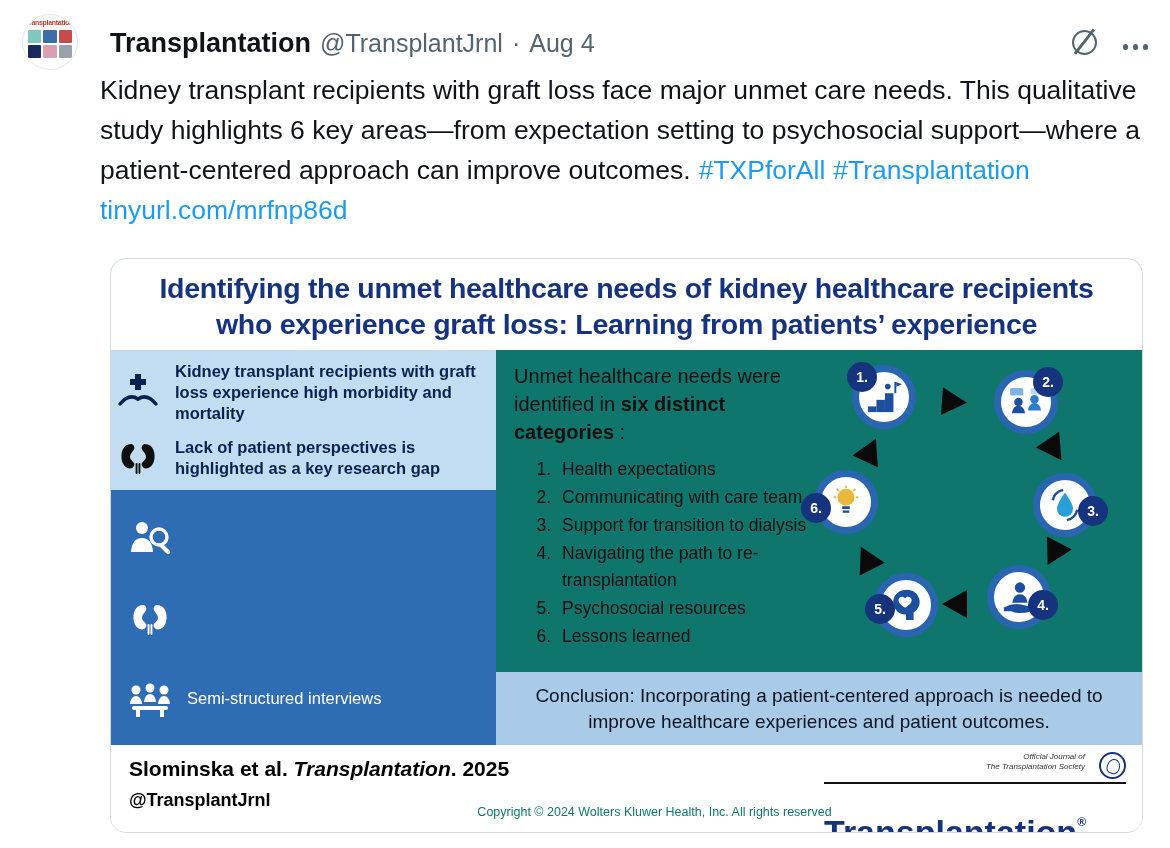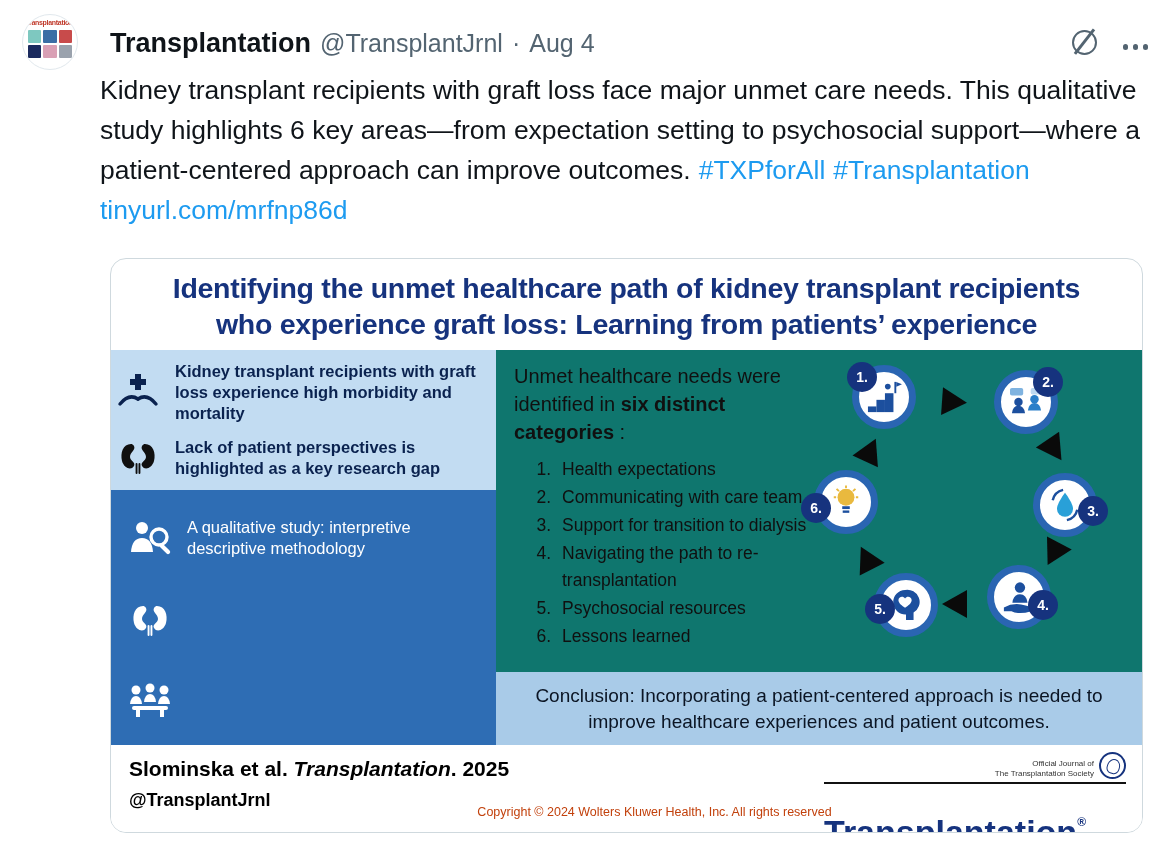--- a/index.html
+++ b/index.html
@@ -78,23 +78,23 @@
   .a56{left:58px;top:190px;transform:rotate(243deg)}
   .a61{left:62px;top:82px;transform:rotate(295deg)}
 
   
   .card-footer { height:88px; position:relative; background:#fff; border-top:0; }
   .citation { position:absolute; left:18px; top:12px; color:#000; }
   .cit1 { font-size:21px; font-weight:700; }
   .cit1 i { font-style:italic; }
   .cit2 { font-size:18px; font-weight:600; margin-top:9px; }
   .copyright { position:absolute; left:calc(50% + 28px); transform:translateX(-50%); bottom:13px;
-               font-size:12.5px; color:#c2410c; white-space:nowrap; }
+               font-size:12.5px; color:#0f766e; white-space:nowrap; }
   .journal-block { position:absolute; right:16px; top:7px; width:302px; }
-  .official-row { display:flex; justify-content:flex-end; align-items:flex-end; gap:5px; }
+  .official-row { display:flex; justify-content:flex-end; align-items:flex-start; gap:14px;font-style:italic; }
   .official-text { font-size:8px; line-height:10px; color:#333; text-align:right; }
   .ts-logo { width:27px; height:27px; border:2px solid #16337e; border-radius:50%; position:relative; flex:0 0 27px; }
   .ts-logo::after { content:""; position:absolute; left:6px; top:5px; width:11px; height:13px;
                     border:1.6px solid #16337e; border-radius:50% 50% 40% 40%; transform:rotate(18deg); }
   .wordmark { margin-top:3px; border-top:2.4px solid #111; padding-top:18px; font-size:34px; font-weight:800;
               color:#16337e; letter-spacing:0; line-height:40px; white-space:nowrap; }
   .wordmark sup { font-size:12px; font-weight:700; vertical-align:18px; }
 </style>
 </head>
 <body>
@@ -127,21 +127,21 @@
         <i></i>
         <i></i>
       </span>
   </div>
 
   <div class="tweet-text"><span>Kidney transplant recipients with graft loss face major unmet care needs. This qualitative study highlights 6 key areas—from expectation setting to psychosocial support—where a patient-centered approach can improve outcomes.</span><span class="sp"></span><a>#TXPforAll</a><span class="sp"></span><a>#Transplantation</a><span class="sp"></span><a>tinyurl.com/mrfnp86d</a></div>
 
   <div class="card">
 
     <div class="card-title">
-      <div>Identifying the unmet healthcare path of kidney transplant recipients</div>
+      <div>Identifying the unmet healthcare needs of kidney healthcare recipients</div>
       <div>who experience graft loss: Learning from patients’ experience</div>
     </div>
 
     <div class="card-main">
 
       <div class="left-col">
         <div class="left-light">
           <div class="panel-item">
             <span class="panel-icon">
               <svg width="42" height="40" viewBox="0 0 42 40" fill="currentColor">
@@ -168,21 +168,20 @@
         <div class="left-dark">
           <div class="panel-item">
             <span class="panel-icon">
               <svg width="42" height="40" viewBox="0 0 42 40" fill="currentColor">
                 <circle cx="13" cy="10" r="6"></circle>
                 <path d="M2 34 q1 -14 11 -14 q10 0 11 14 z"></path>
                 <circle cx="30" cy="19" r="8" fill="none" stroke="currentColor" stroke-width="3.4"></circle>
                 <rect x="33.8" y="24.4" width="4.2" height="13" rx="2" transform="rotate(-45 35.9 30.9)"></rect>
               </svg>
             </span>
-            <span class="panel-text">A qualitative study: interpretive descriptive methodology</span>
           </div>
           <div class="panel-item">
             <span class="panel-icon">
               <svg width="40" height="36" viewBox="0 0 40 36" fill="currentColor">
                 <path d="M13 4 C5 4 2 13 4 21 C6 28 13 31 16 26 C18 22 12 21 12 17 C12 12 18 10 16 6 C15 4.5 14 4 13 4 Z"></path>
                 <path d="M27 4 C35 4 38 13 36 21 C34 28 27 31 24 26 C22 22 28 21 28 17 C28 12 22 10 24 6 C25 4.5 26 4 27 4 Z"></path>
                 <rect x="17.6" y="23" width="1.9" height="11" rx="1"></rect>
                   <rect x="20.5" y="23" width="1.9" height="11" rx="1"></rect>
               </svg>
             </span>
@@ -194,20 +193,21 @@
                   <path d="M2 24 q1 -8 6 -8 q5 0 6 8 z"></path>
                 <circle cx="36" cy="10" r="4.5"></circle>
                   <path d="M30 24 q1 -8 6 -8 q5 0 6 8 z"></path>
                 <circle cx="22" cy="8" r="4.5"></circle>
                   <path d="M16 22 q1 -8 6 -8 q5 0 6 8 z"></path>
                 <rect x="4" y="26" width="36" height="4" rx="2"></rect>
                 <rect x="8" y="30" width="4" height="7"></rect>
                   <rect x="32" y="30" width="4" height="7"></rect>
               </svg>
             </span>
+            <span class="panel-text">Semi-structured interviews</span>
           </div>
         </div>
       </div>
 
       <div class="right-col">
         <div class="right-content">
           <div class="intro"><span>Unmet healthcare needs were identified in </span><b>six distinct categories</b><span> :</span></div>
 
           <ol class="cat-list">
             <li>Health expectations</li>

